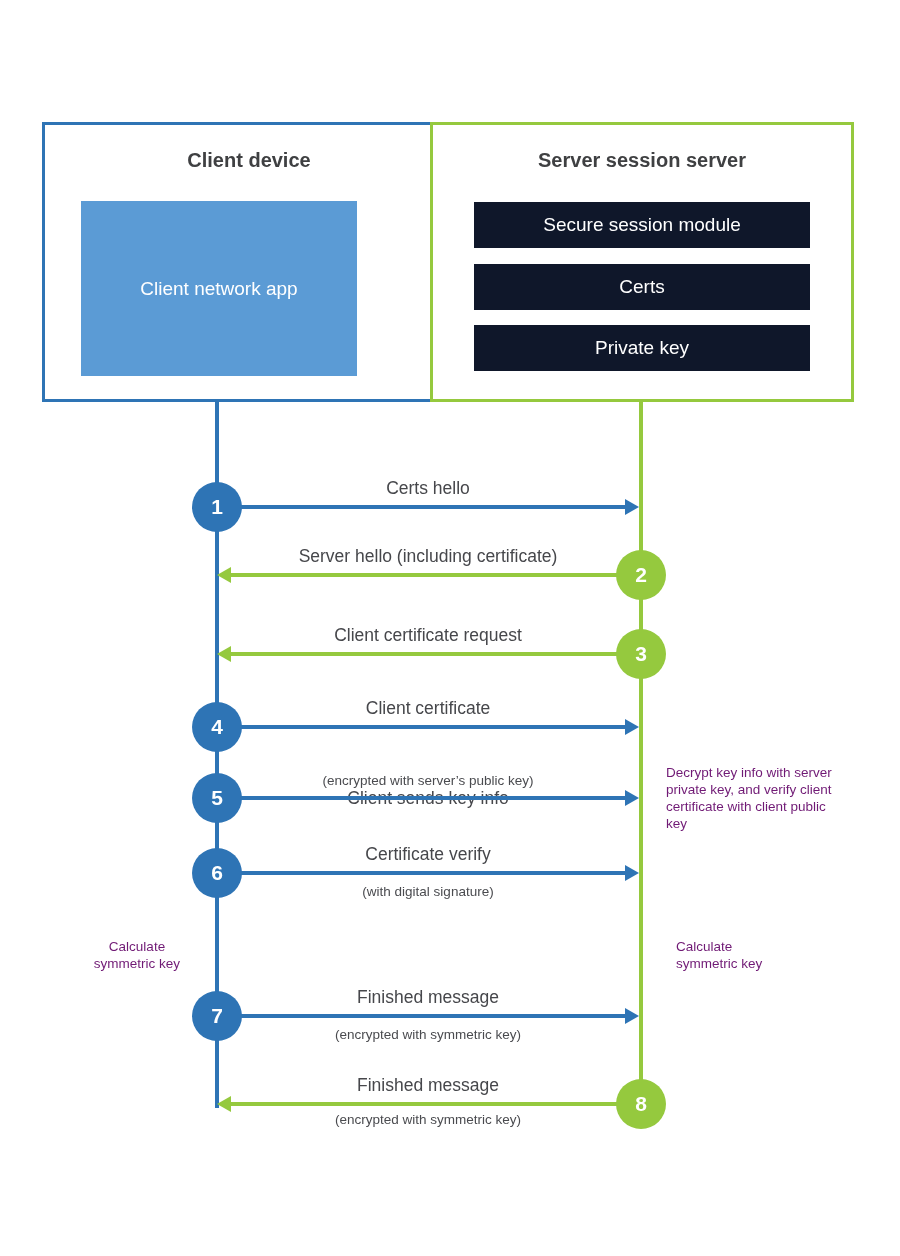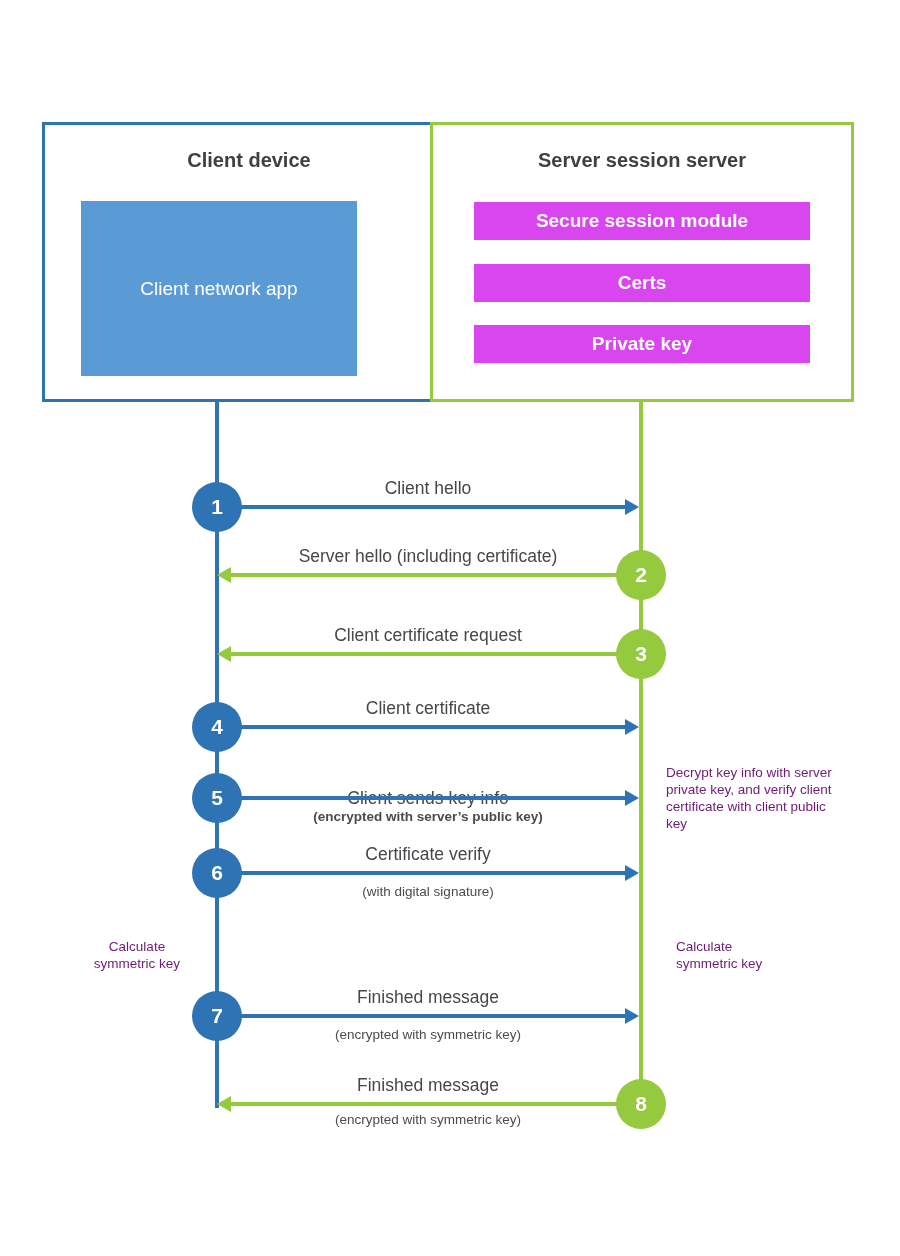--- a/index.html
+++ b/index.html
@@ -11,22 +11,22 @@
   
   .actor{position:absolute;top:122px;height:280px;background:#fff;box-sizing:border-box;}
   .actor.client{left:42px;width:414px;border:3px solid #2e74b5;}
   .actor.server{left:430px;width:424px;border:3px solid #95c93e;}
   .actor-title{margin-top:24px;text-align:center;font-size:20px;font-weight:700;color:#3f4042;}
 
   .app-box{position:absolute;left:36px;top:76px;width:276px;height:175px;background:#5b9bd5;
            display:flex;align-items:center;justify-content:center;}
   .app-box span{display:block;width:160px;text-align:center;color:#ffffff;font-size:19px;line-height:1.55;}
 
-  .srv-bar{position:absolute;left:41px;width:336px;height:38px;background:#d946ef;
-           display:flex;align-items:center;justify-content:center;color:#fff;font-size:19px;font-weight:bold;}
+  .srv-bar{position:absolute;left:41px;width:336px;height:46px;background:#0f172a;
+           display:flex;align-items:center;justify-content:center;color:#fff;font-size:19px;}
   .srv-bar.b1{top:77px;} .srv-bar.b2{top:139px;} .srv-bar.b3{top:200px;}
 
   
   .lifeline{position:absolute;width:4px;top:402px;}
   .lifeline.blue{left:215px;height:706px;background:#2e74b5;}
   .lifeline.green{left:639px;height:702px;background:#95c93e;}
 
   
   .arrow{position:absolute;left:217px;width:422px;height:18px;}
   .arrow .shaft{position:absolute;top:7px;height:4px;}
@@ -47,21 +47,21 @@
   .step-circle.blue{background:#2e74b5;left:192px;}
   .step-circle.green{background:#95c93e;left:616px;}
   .c1{top:482px;} .c2{top:550px;} .c3{top:629px;} .c4{top:702px;}
   .c5{top:773px;} .c6{top:848px;} .c7{top:991px;} .c8{top:1079px;}
 
   
   .msg{position:absolute;left:217px;width:422px;text-align:center;color:#46474b;font-size:17.5px;}
   .m1{top:478px;} .m2{top:546px;} .m3{top:625px;} .m4{top:698px;}
   .m5{top:788px;} .m6{top:844px;} .m7{top:987px;} .m8{top:1075px;}
   .sub{position:absolute;left:217px;width:422px;text-align:center;color:#4a4b4f;font-size:13.5px;}
-  .sm5{top:809px;font-weight:bold;} .sm6{top:884px;} .sm7{top:1027px;} .sm8{top:1112px;}
+  .sm5{top:773px;} .sm6{top:884px;} .sm7{top:1027px;} .sm8{top:1112px;}
 
   
   .note{position:absolute;color:#701a75;font-size:13.5px;line-height:17px;}
   .note.decrypt{left:666px;top:764px;width:170px;text-align:left;}
   .note.calc-left{left:86px;top:938px;width:102px;text-align:center;}
   .note.calc-right{left:676px;top:938px;width:110px;text-align:left;}
 </style>
 </head>
 <body>
 
@@ -78,21 +78,21 @@
   <div class="actor server">
     <div class="actor-title">Server session server</div>
     <div class="srv-bar b1">Secure session module</div>
     <div class="srv-bar b2">Certs</div>
     <div class="srv-bar b3">Private key</div>
   </div>
 
   <div class="lifeline blue"></div>
   <div class="lifeline green"></div>
 
-  <div class="msg m1">Client hello</div>
+  <div class="msg m1">Certs hello</div>
   <div class="arrow a1 blue to-right">
       <div class="shaft"></div>
       <div class="head"></div>
     </div>
   <div class="step-circle c1 blue">1</div>
 
   <div class="msg m2">Server hello (including certificate)</div>
   <div class="arrow a2 green to-left">
       <div class="shaft"></div>
       <div class="head"></div>

